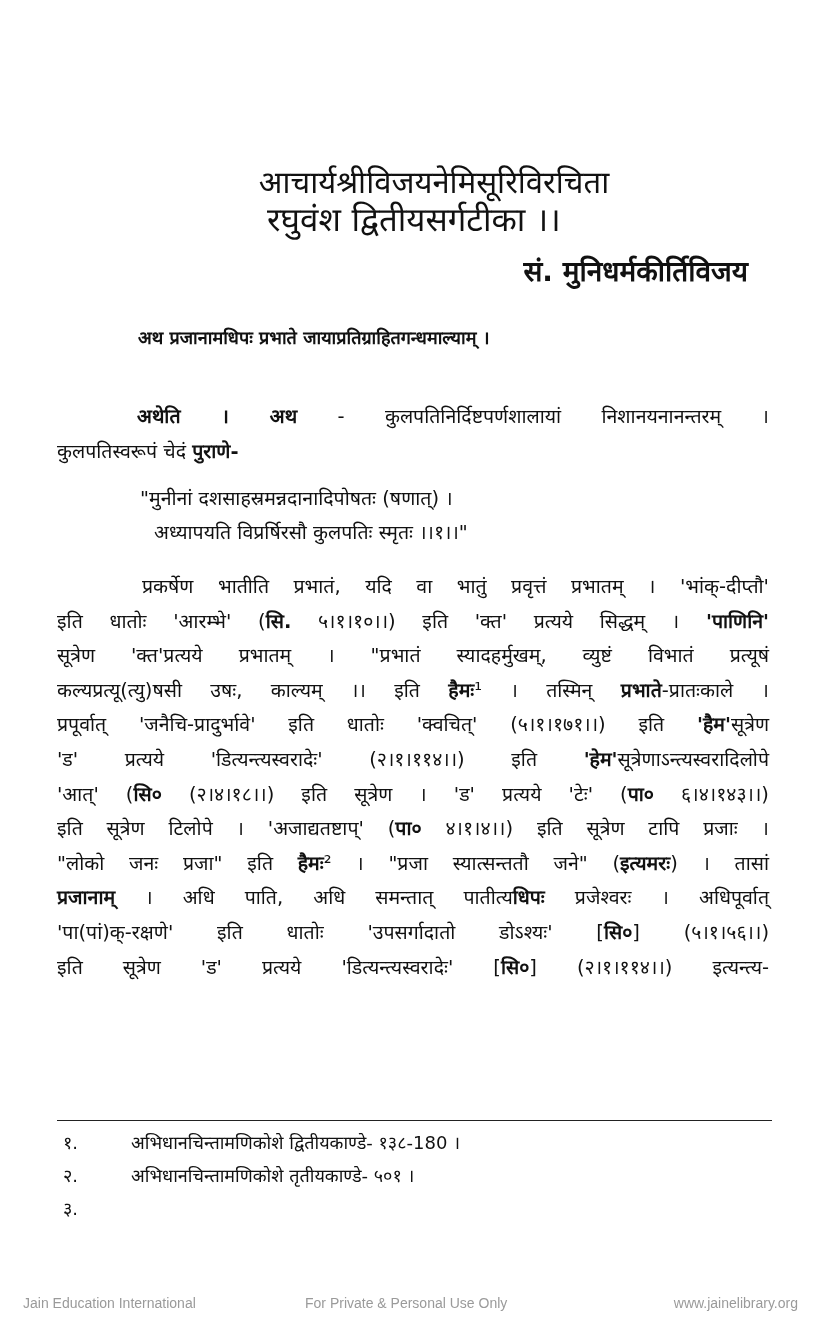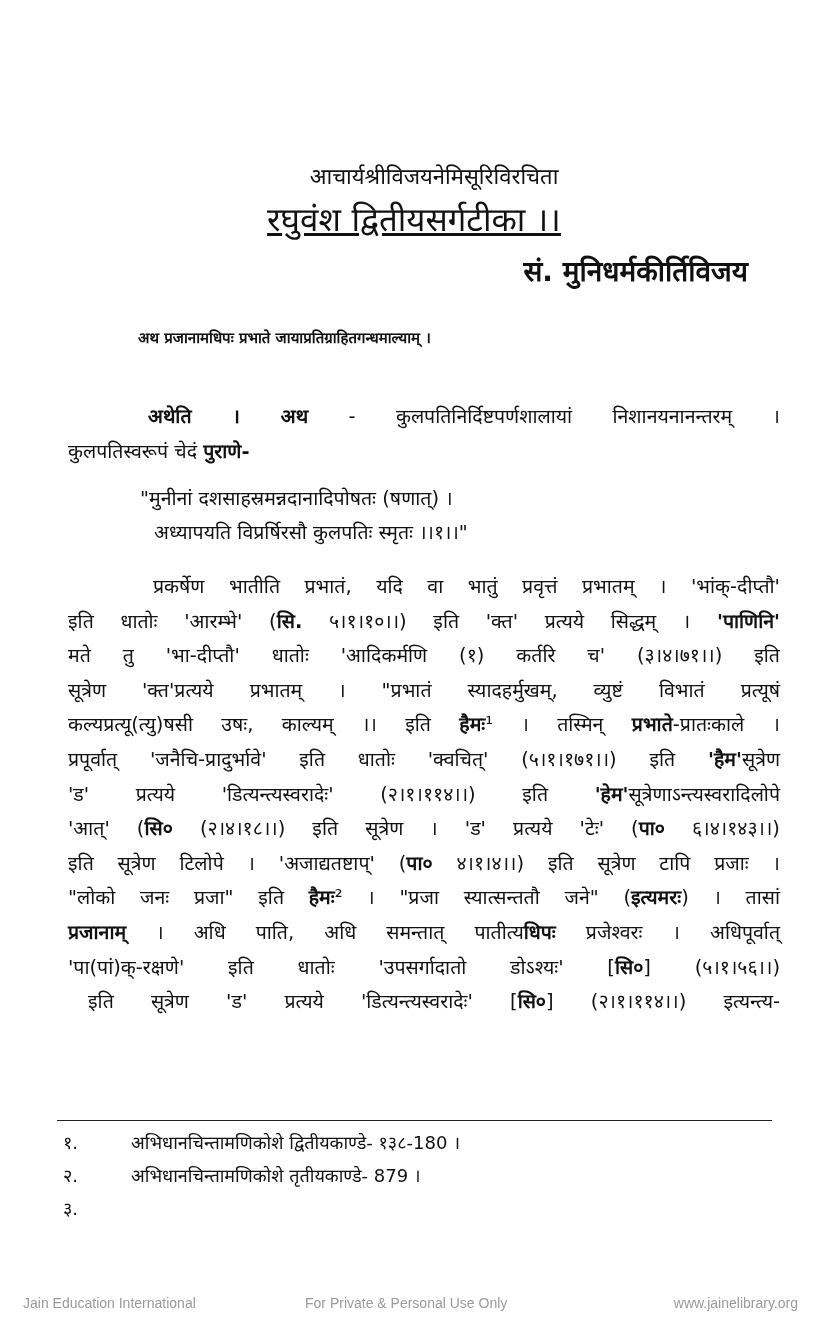--- a/index.html
+++ b/index.html
@@ -1,32 +1,32 @@
 <!DOCTYPE html>
 <html><head>
 <meta charset="utf-8">
 <style>
   html, body { margin: 0; padding: 0; background: #ffffff; }
   body { width: 828px; height: 1338px; position: relative; overflow: hidden; color: #111; font-family: "DejaVu Sans", sans-serif; }
   .page { position: absolute; left: 0; top: 0; width: 828px; height: 1338px; }
-  .subtitle { position: absolute; top: 160px; left: 0; width: 828px; text-align: center; font-size: 22px; padding-left: 40px; box-sizing: border-box; }
-  .title { position: absolute; top: 196px; left: 0; width: 828px; text-align: center; font-size: 33px; box-sizing: border-box; text-decoration: underline; }
+  .subtitle { position: absolute; top: 160px; left: 0; width: 828px; text-align: center; font-size: 31px; padding-left: 40px; box-sizing: border-box; }
+  .title { position: absolute; top: 196px; left: 0; width: 828px; text-align: center; font-size: 33px; box-sizing: border-box; }
   .editor { position: absolute; top: 251px; right: 80px; font-size: 28px; font-weight: bold; }
-  .verse { position: absolute; left: 138px; top: 318px; font-size: 15px; font-weight: bold; line-height: 40px; }
+  .verse { position: absolute; left: 138px; top: 318px; font-size: 18px; font-weight: bold; line-height: 40px; }
   .verse div { white-space: nowrap; }
-  .para { position: absolute; left: 68px; width: 712px; font-size: 19.5px; line-height: 34.6px; text-align: justify; }
+  .para { position: absolute; left: 57px; width: 712px; font-size: 19.5px; line-height: 34.6px; text-align: justify; }
   .para .line { display: block; white-space: nowrap; text-align-last: justify; }
   .p1 { top: 400px; }
   .p1 .line.first { padding-left: 80px; }
   .quote { position: absolute; left: 140px; top: 482px; font-size: 19.5px; line-height: 34px; }
   .quote div { white-space: nowrap; }
   .quote .l2 { padding-left: 14px; }
   .p2 { top: 570px; }
   .p2 .line.first { padding-left: 85px; }
-  .p2 .line.last { text-align-last: justify; margin-left: 20px; }
+  .p2 .line.last { text-align-last: justify; }
   b { font-weight: bold; }
   .rule { position: absolute; left: 57px; top: 1120px; width: 715px; height: 1px; border-top: 1.5px solid #222; }
   .fn { position: absolute; left: 63px; top: 1126px; font-size: 18px; line-height: 33px; }
   .fn .row { display: flex; white-space: nowrap; }
   .fn .num { width: 68px; }
   .footer { position: absolute; top: 1295px; left: 0; width: 828px; font-family: "Liberation Sans", sans-serif; font-size: 14px; color: #9a9a9a; }
   .footer span { position: absolute; top: 0; }
   .f1 { left: 23px; }
   .f2 { left: 305px; }
   .f3 { right: 30px; }
@@ -50,21 +50,20 @@
   </div>
 
   <div class="quote">
     <div>"मुनीनां दशसाहस्रमन्नदानादिपोषतः (षणात्) ।</div>
     <div class="l2">अध्यापयति विप्रर्षिरसौ कुलपतिः स्मृतः ।।१।।"</div>
   </div>
 
   <div class="para p2" id="para2">
       <span class="line first">प्रकर्षेण भातीति प्रभातं, यदि वा भातुं प्रवृत्तं प्रभातम् । 'भांक्-दीप्तौ'</span>
       <span class="line">इति धातोः 'आरम्भे' (<b>सि.</b> ५।१।१०।।) इति 'क्त' प्रत्यये सिद्धम् । <b>'पाणिनि'</b></span>
-      <span class="line">मते तु 'भा-दीप्तौ' धातोः 'आदिकर्मणि (१) कर्तरि च' (३।४।७१।।) इति</span>
       <span class="line">सूत्रेण 'क्त'प्रत्यये प्रभातम् । "प्रभातं स्यादहर्मुखम्, व्युष्टं विभातं प्रत्यूषं</span>
       <span class="line">कल्यप्रत्यू(त्यु)षसी उषः, काल्यम् ।। इति <b>हैमः</b>¹ । तस्मिन् <b>प्रभाते</b>-प्रातःकाले ।</span>
       <span class="line">प्रपूर्वात् 'जनैचि-प्रादुर्भावे' इति धातोः 'क्वचित्' (५।१।१७१।।) इति <b>'हैम'</b>सूत्रेण</span>
       <span class="line">'ड' प्रत्यये 'डित्यन्त्यस्वरादेः' (२।१।११४।।) इति <b>'हेम'</b>सूत्रेणाऽन्त्यस्वरादिलोपे</span>
       <span class="line">'आत्' (<b>सि०</b> (२।४।१८।।) इति सूत्रेण । 'ड' प्रत्यये 'टेः' (<b>पा०</b> ६।४।१४३।।)</span>
       <span class="line">इति सूत्रेण टिलोपे । 'अजाद्यतष्टाप्' (<b>पा०</b> ४।१।४।।) इति सूत्रेण टापि प्रजाः ।</span>
       <span class="line">"लोको जनः प्रजा" इति <b>हैमः</b>² । "प्रजा स्यात्सन्ततौ जने" (<b>इत्यमरः</b>) । तासां</span>
       <span class="line"><b>प्रजानाम्</b> । अधि पाति, अधि समन्तात् पातीत्य<b>धिपः</b> प्रजेश्वरः । अधिपूर्वात्</span>
       <span class="line">'पा(पां)क्-रक्षणे' इति धातोः 'उपसर्गादातो डोऽश्यः' [<b>सि०</b>] (५।१।५६।।)</span>
       <span class="line last">इति सूत्रेण 'ड' प्रत्यये 'डित्यन्त्यस्वरादेः' [<b>सि०</b>] (२।१।११४।।) इत्यन्त्य-</span>
@@ -72,21 +71,21 @@
 
   <div class="rule"></div>
 
   <div class="fn" id="footnotes">
       <div class="row">
         <span class="num">१.</span>
         <span>अभिधानचिन्तामणिकोशे द्वितीयकाण्डे- १३८-180 ।</span>
       </div>
       <div class="row">
         <span class="num">२.</span>
-        <span>अभिधानचिन्तामणिकोशे तृतीयकाण्डे- 879 ।</span>
+        <span>अभिधानचिन्तामणिकोशे तृतीयकाण्डे- ५०१ ।</span>
       </div>
       <div class="row">
         <span class="num">३.</span>
       </div>
     </div>
 
   <div class="footer">
     <span class="f1">Jain Education International</span>
     <span class="f2">For Private &amp; Personal Use Only</span>
     <span class="f3">www.jainelibrary.org</span>

